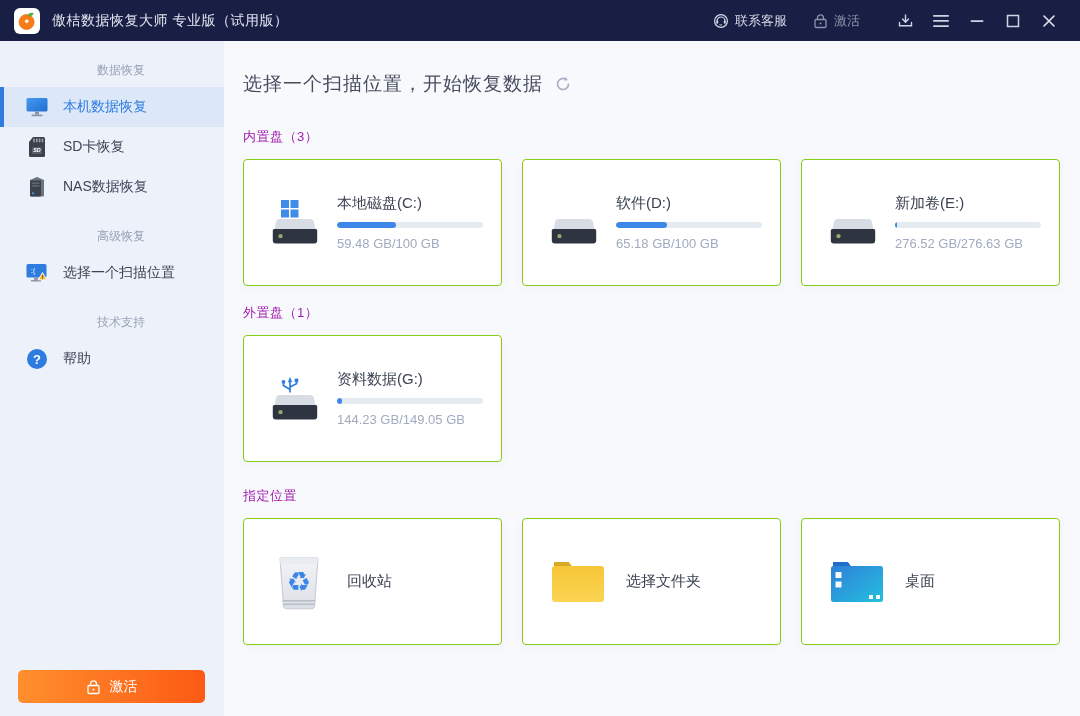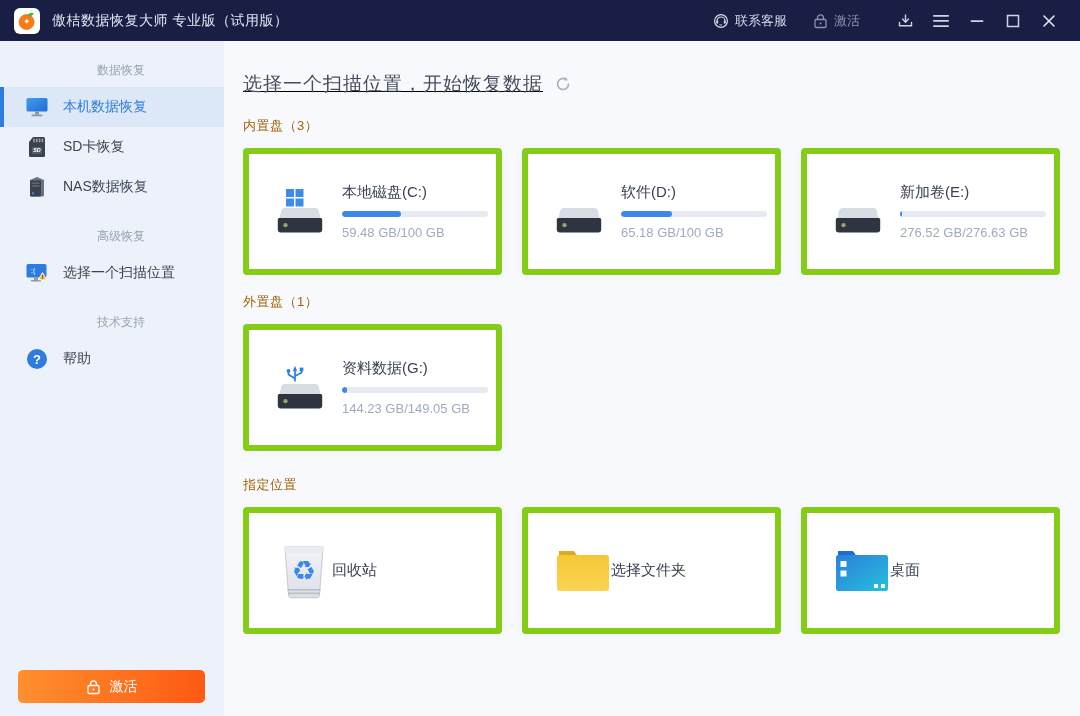--- a/index.html
+++ b/index.html
@@ -27,37 +27,37 @@
   .side-header { margin:21px 0 8px 18px; font-size:12px; color:#99a3b5;text-align:center; }
   .side-item { height:40px; display:flex; align-items:center; gap:13px; padding-left:20px; border-left:4px solid transparent; font-size:14px; color:#3d4456; cursor:pointer; }
   .side-item .item-icon { width:26px; height:24px; display:flex; align-items:center; justify-content:center; flex:0 0 26px; }
   .side-item.selected { background:#dce8f8; border-left-color:#2e7ce0; color:#2e7ce0; }
   .activate-btn { position:absolute; left:18px; right:19px; bottom:13px; height:33px; border:none; border-radius:5px;
     background:linear-gradient(90deg,#ff8f2e,#fd5a13); color:#fff; font-size:14px; font-family:inherit;
     display:flex; align-items:center; justify-content:center; gap:9px; cursor:pointer; }
 
   
   .main { flex:1; background:#f8f9fd; padding:30px 0 0 19px; overflow:hidden; }
-  .main-title-row { display:flex; align-items:center; gap:10px; margin-bottom:20px;text-decoration:underline; }
+  .main-title-row { display:flex; align-items:center; gap:10px; margin-bottom:31px; }
   .main-title { font-size:19px; font-weight:500; color:#454d5f; letter-spacing:1px; }
   .refresh-btn { width:20px; height:20px; display:flex; align-items:center; justify-content:center; cursor:pointer; }
-  .section-label { font-size:13px; color:#a16207; margin-bottom:13px; letter-spacing:0.5px; }
+  .section-label { font-size:13px; color:#a21caf; margin-bottom:13px; letter-spacing:0.5px; }
   .card-row { display:flex; gap:20px; margin-bottom:18px; }
   .card-row.last { margin-bottom:0; }
   .gap-before-loc { margin-top:25px; }
-  .card { width:259px; height:127px; background:#fff; border:6px solid #84cc16; border-radius:4px;
+  .card { width:259px; height:127px; background:#fff; border:1px solid #84cc16; border-radius:4px;
     box-shadow:0 2px 8px rgba(140,155,190,0.07); display:flex; align-items:center; cursor:pointer; }
   .drive-icon { margin-left:26px; width:50px; flex:0 0 50px; display:flex; align-items:center; justify-content:center; }
   .drive-info { margin-left:17px; }
   .drive-name { font-size:15px; color:#3a4252; margin-bottom:9px; }
   .progress-track { width:146px; height:6px; background:#e6ebf2; border-radius:3px; overflow:hidden; }
   .progress-fill { height:100%; background:#3d87e9; border-radius:3px; width:0; }
   .drive-capacity { font-size:13px; color:#9fabbf; margin-top:8px; }
   .loc-icon { margin-left:27px; width:56px; flex:0 0 56px; display:flex; align-items:center; justify-content:center; }
-  .loc-label { font-size:15px; color:#3a4252; }
+  .loc-label { margin-left:20px; font-size:15px; color:#3a4252; }
 </style>
 </head>
 <body>
 
 <div class="window">
 
   <div class="titlebar">
     <div class="logo">
       <svg width="20" height="20" viewBox="0 0 20 20">
         <circle cx="9.6" cy="11" r="7.6" fill="#f97c16"></circle>

